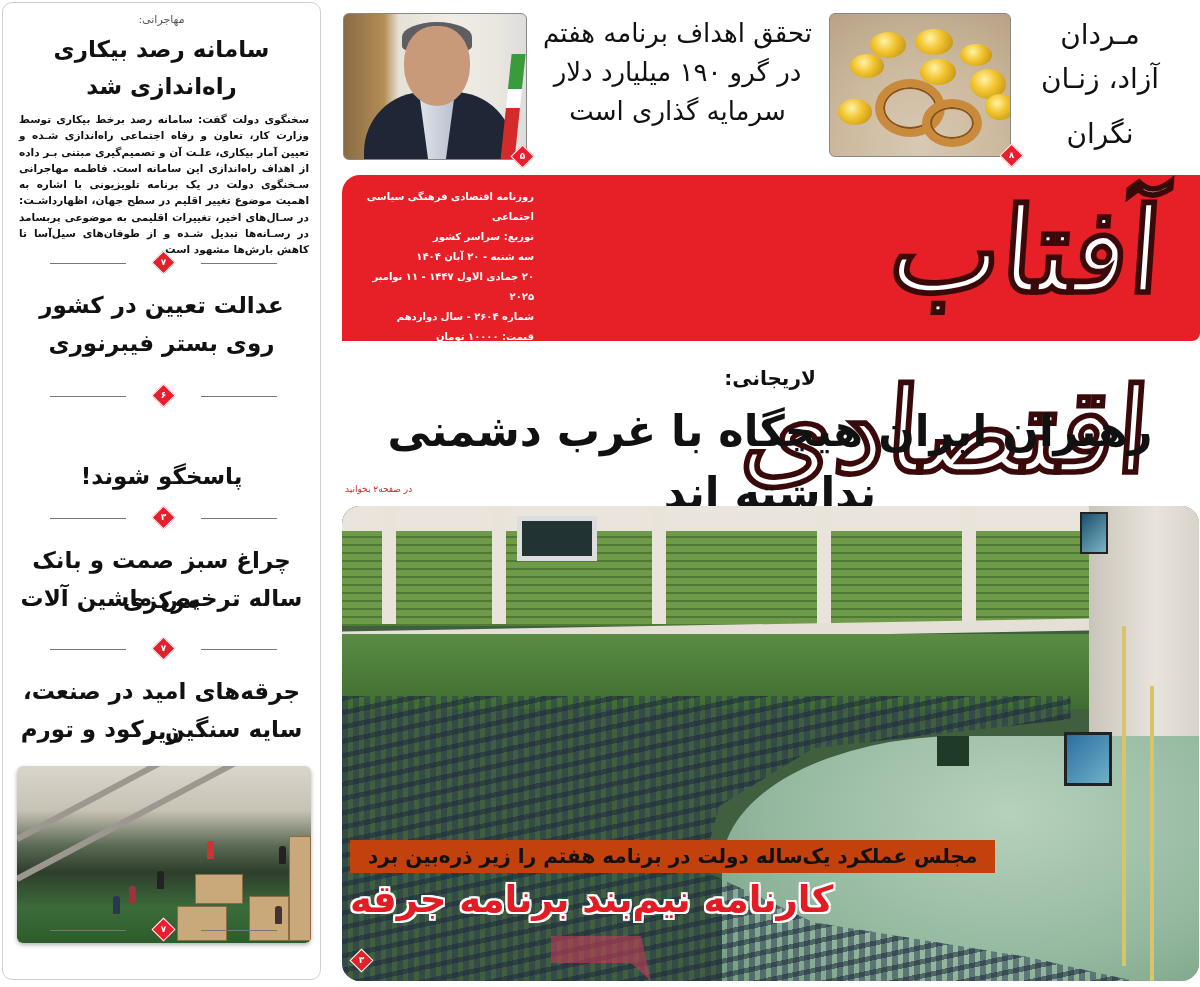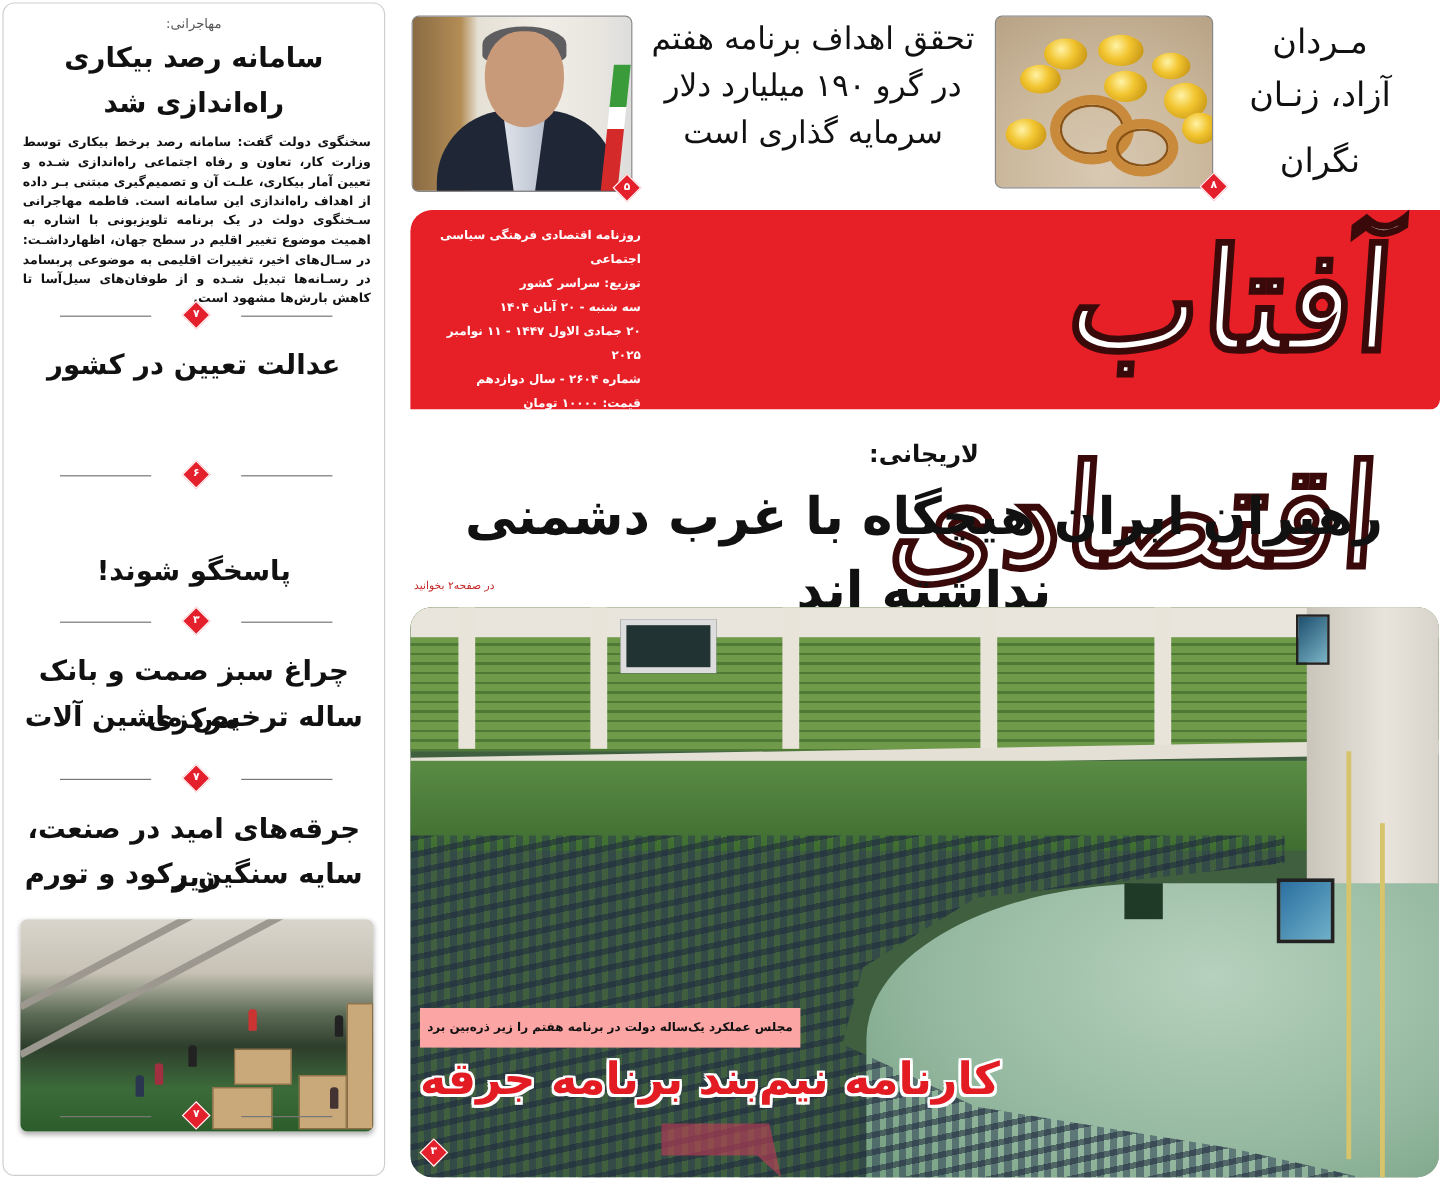--- a/index.html
+++ b/index.html
@@ -99,22 +99,22 @@
       repeating-linear-gradient(168deg, rgba(30,40,60,0.55) 0px, rgba(30,40,60,0.55) 5px, rgba(70,120,80,0.0) 5px, rgba(70,120,80,0.0) 14px),
       repeating-linear-gradient(90deg, rgba(40,55,80,0.5) 0px, rgba(40,55,80,0.5) 6px, rgba(0,0,0,0) 6px, rgba(0,0,0,0) 11px);
     clip-path: polygon(0 0, 85% 0, 85% 8%, 55% 18%, 44% 38%, 42% 60%, 55% 78%, 80% 90%, 95% 100%, 0 100%);
   }
   .hero .podium { position: absolute; left: 595px; top: 230px; width: 32px; height: 30px; background: #1f3a26; }
   .hero .tv { position: absolute; left: 722px; top: 226px; width: 48px; height: 54px; background: linear-gradient(135deg, #2b6fa0, #6fb0c9); border: 3px solid #222; }
   .hero .tv-top { position: absolute; left: 738px; top: 6px; width: 28px; height: 42px; background: linear-gradient(135deg,#1e4f6e,#7bb4c7); border: 2px solid #222; }
   .hero .rail { position: absolute; top: 120px; width: 4px; height: 340px; background: #d8c46a; }
 
   .hero-sub {
-    position: absolute; left: 8px; top: 334px; padding: 0 6px; height: 33px;
-    background: #fca5a5; color: #111; font-size: 10px; font-weight: bold;
+    position: absolute; left: 8px; top: 334px; padding: 0 18px; height: 33px;
+    background: #c2410c; color: #111; font-size: 20px; font-weight: bold;
     line-height: 33px; direction: rtl; white-space: nowrap;
   }
   .hero-title {
     position: absolute; left: 8px; top: 372px; font-size: 37px; font-weight: bold;
     color: #e21c22; direction: rtl; white-space: nowrap; letter-spacing: -1px;
     text-shadow: -2px -2px 0 #fff, 2px -2px 0 #fff, -2px 2px 0 #fff, 2px 2px 0 #fff, 0 2px 0 #fff, 2px 0 0 #fff, -2px 0 0 #fff, 0 -2px 0 #fff;
   }
   .hero .diamond { left: 11px; top: 446px; }
   .hero-pointer {
     position: absolute; left: 209px; top: 430px; width: 100px; height: 45px;
@@ -133,20 +133,21 @@
   <p class="sb-body rtl">سخنگوی دولت گفت: سامانه رصد برخط بیکاری توسط وزارت کار، تعاون و رفاه اجتماعی راه‌اندازی شـده و تعیین آمار بیکاری، علـت آن و تصمیم‌گیری مبتنی بـر داده از اهداف راه‌اندازی این سامانه است. فاطمه مهاجرانی سـخنگوی دولت در یک برنامه تلویزیونی با اشاره به اهمیت موضوع تغییر اقلیم در سطح جهان، اظهارداشـت: در سـال‌های اخیر، تغییرات اقلیمی به موضوعی پربسامد در رسـانه‌ها تبدیل شـده و از طوفان‌های سیل‌آسا تا کاهش بارش‌ها مشهود است.</p>
 
   <div class="sb-sep" style="top:250px;">
     <div class="line l"></div>
     <div class="diamond">
         <span>۷</span>
       </div>
     <div class="line r"></div>
   </div>
   <div class="sb-headline rtl" style="top:282px;">عدالت تعیین در کشور</div>
+  <div class="sb-headline rtl" style="top:320px;">روی بستر فیبرنوری</div>
 
   <div class="sb-sep" style="top:383px;">
     <div class="line l"></div>
     <div class="diamond">
         <span>۶</span>
       </div>
     <div class="line r"></div>
   </div>
   <div class="sb-headline rtl" style="top:453px;">پاسخگو شوند!</div>
 

